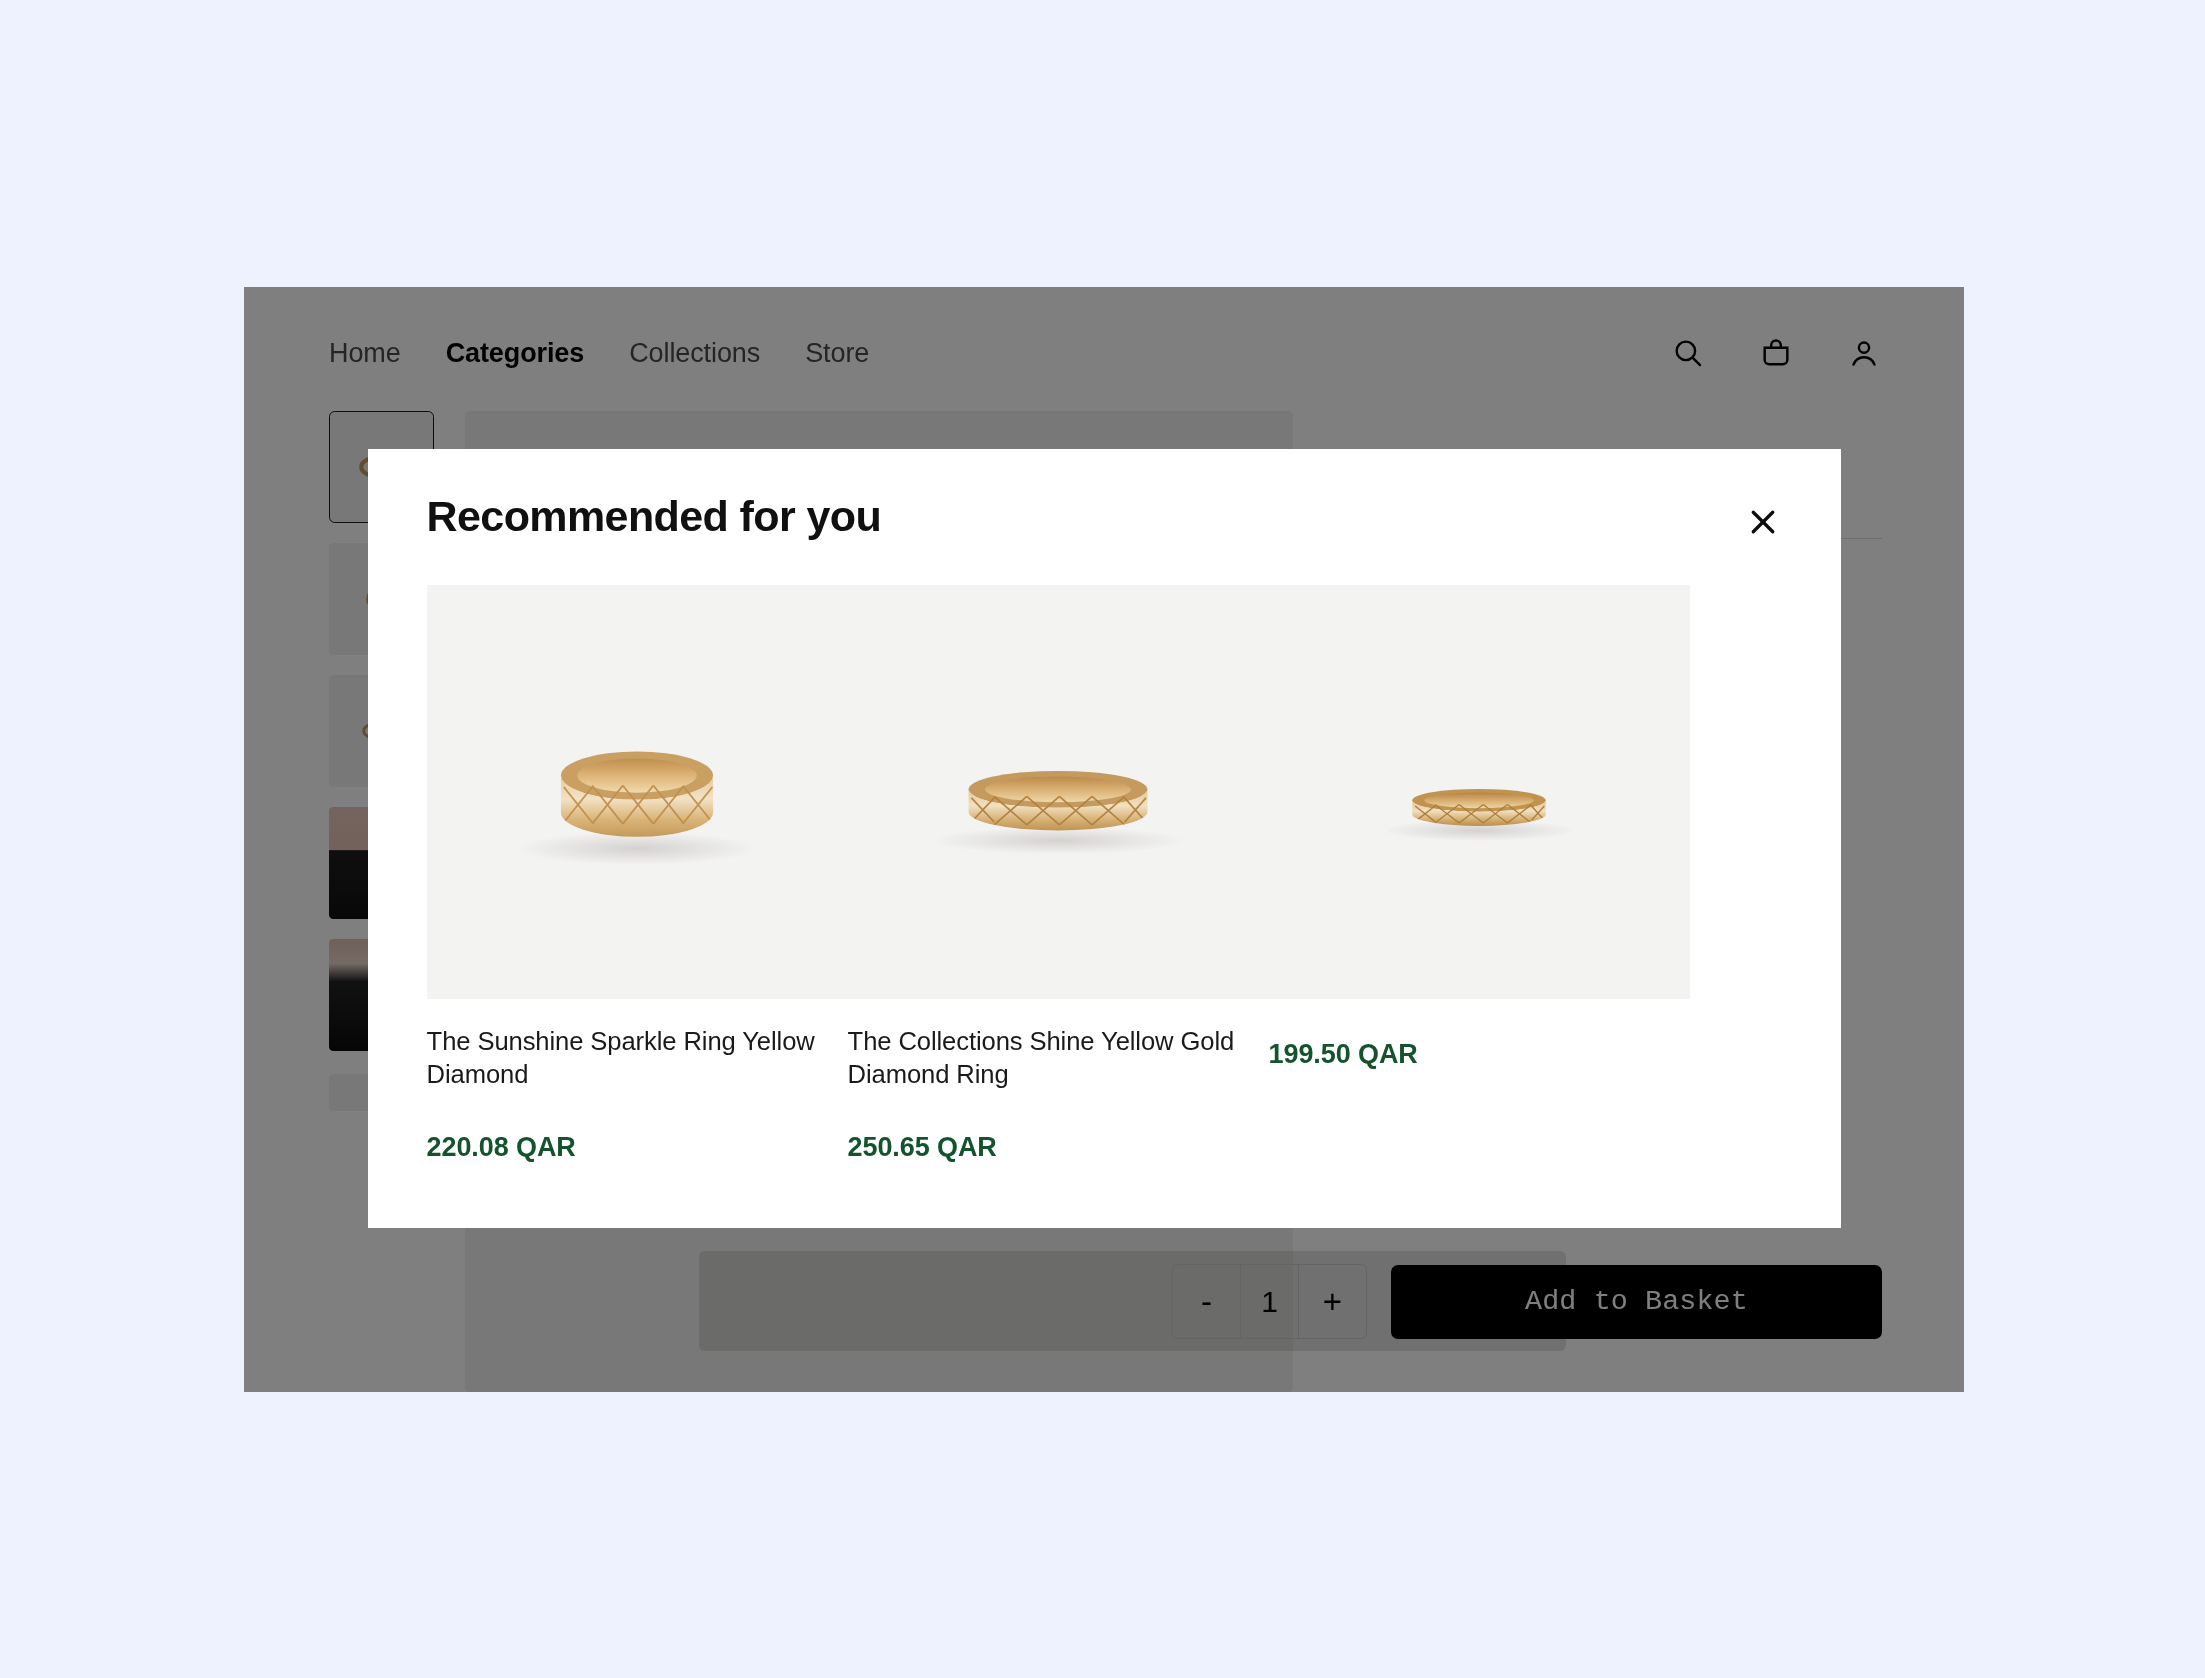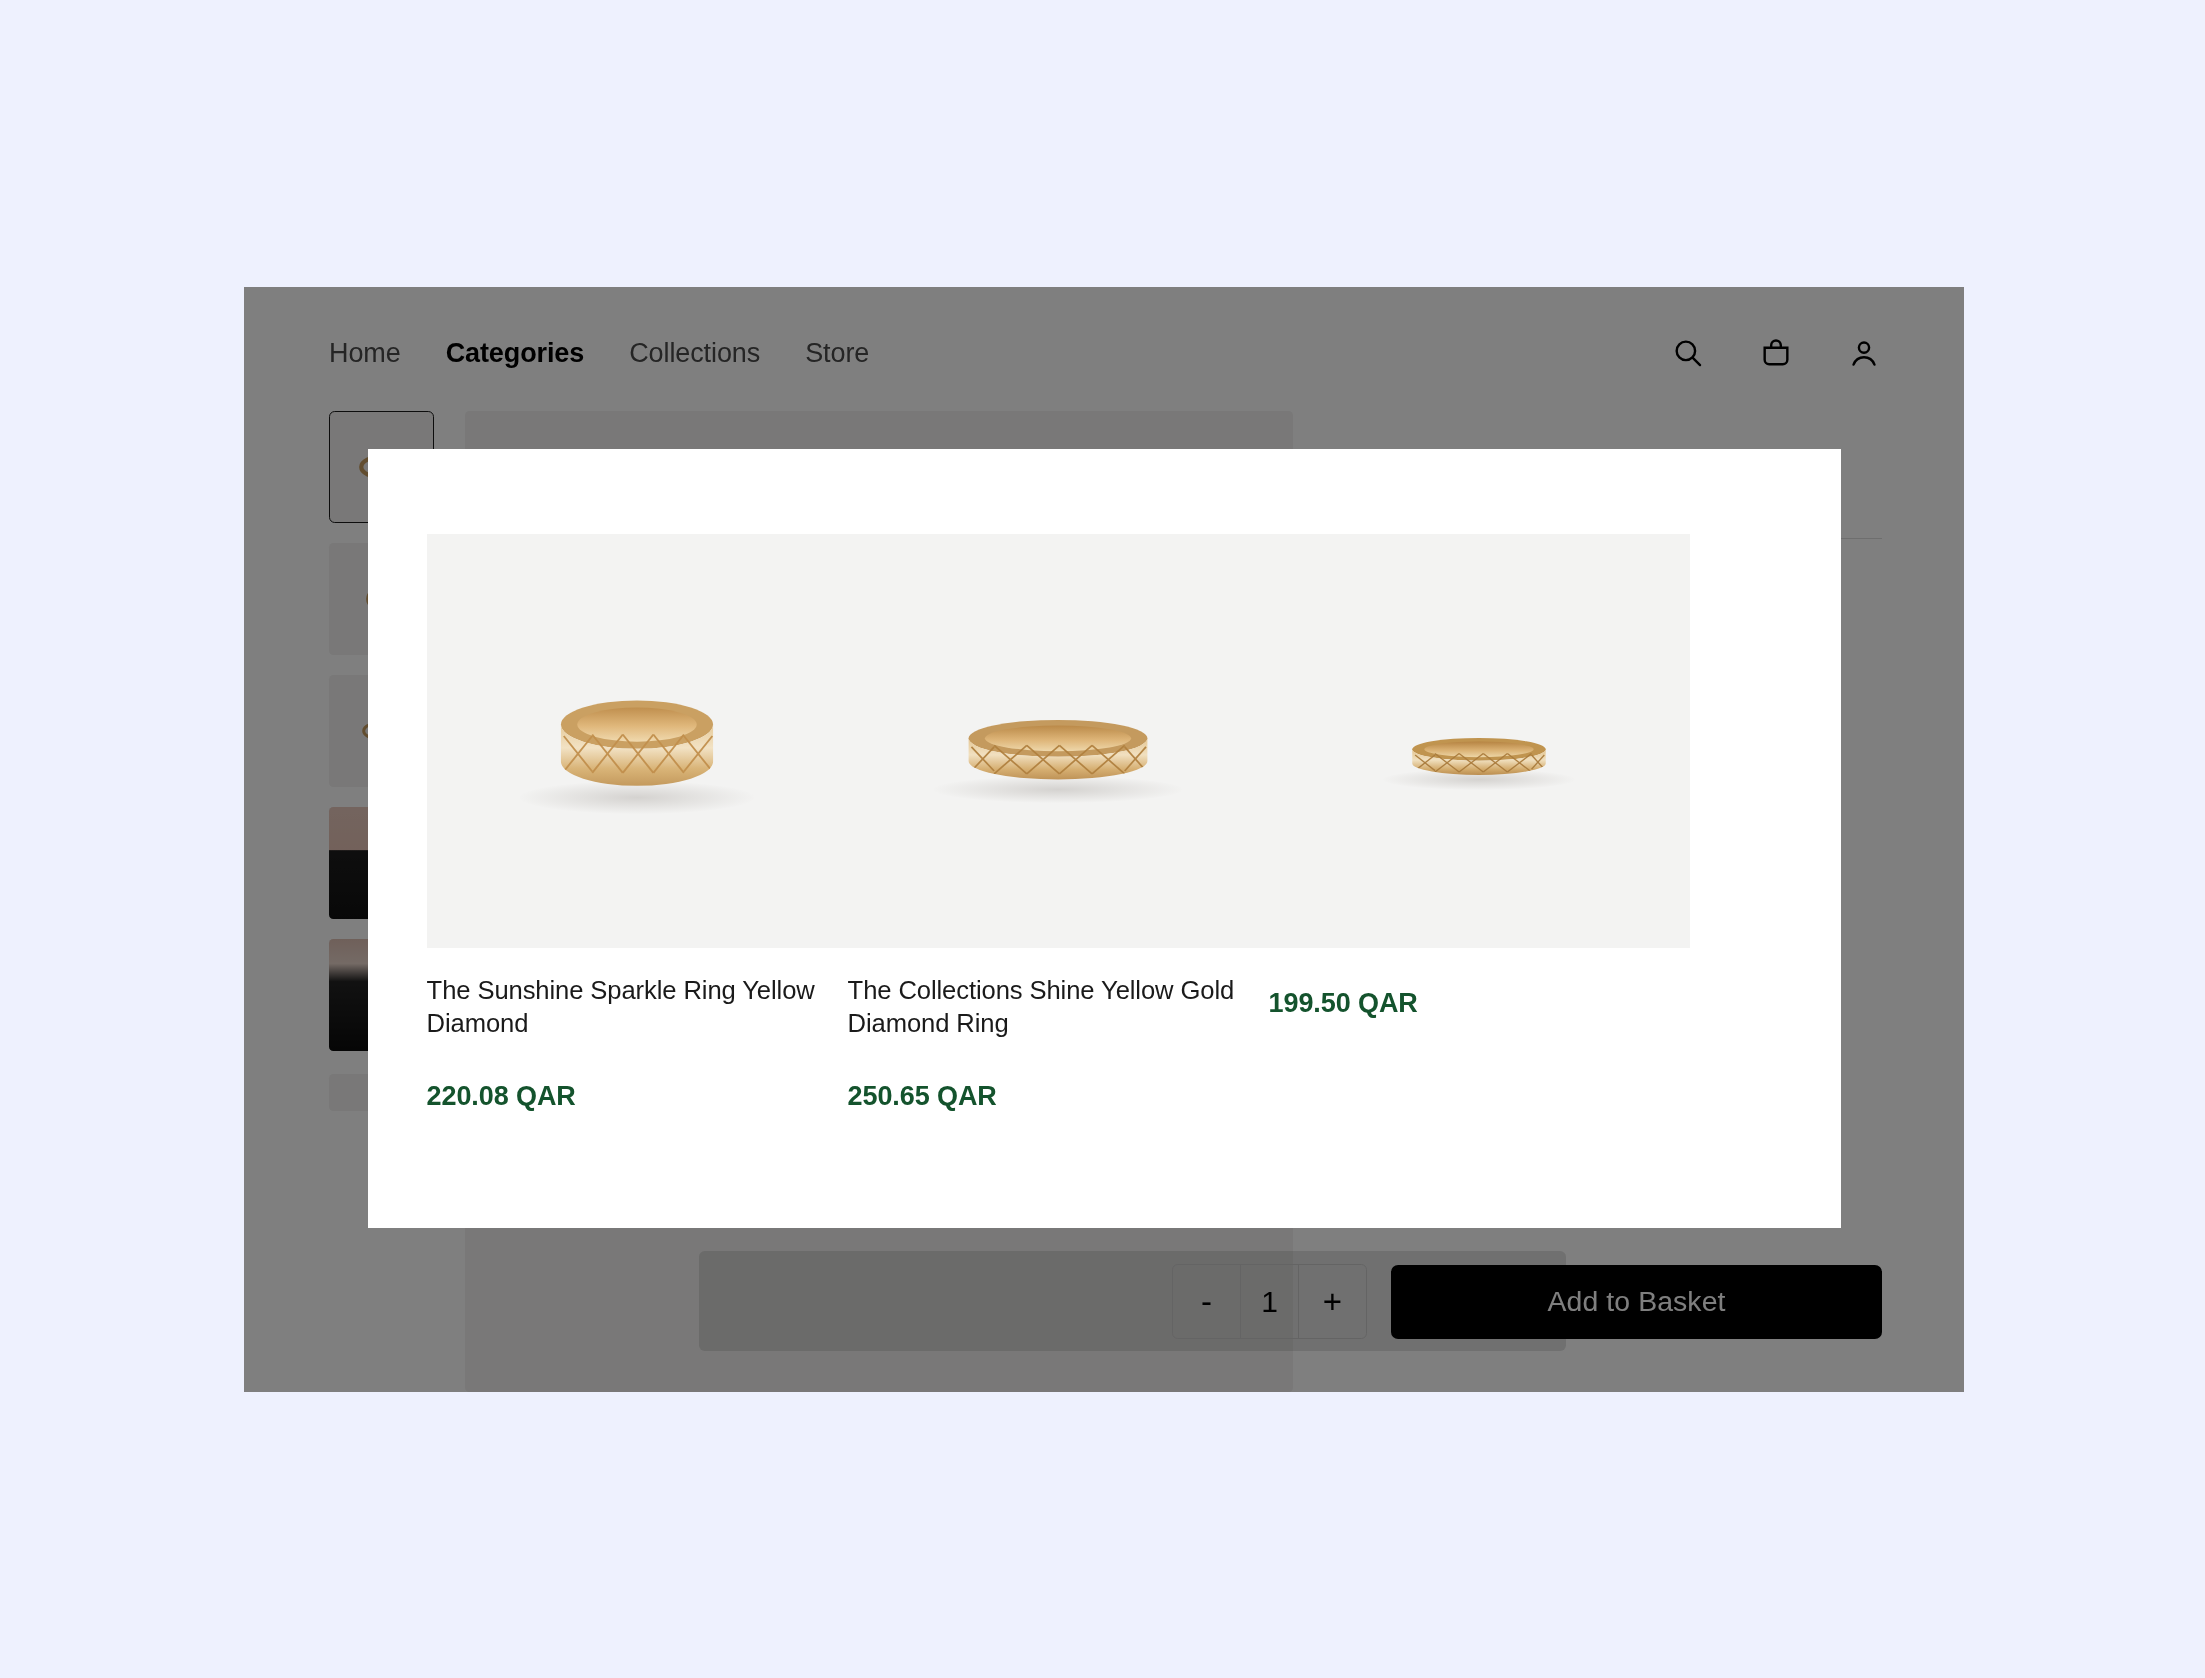--- a/index.html
+++ b/index.html
@@ -228,21 +228,21 @@
     color: #000;
   }
 
   .add-basket-btn {
     width: 491px;
     height: 74px;
     background: #000000;
     color: #ffffff;
     border: none;
     border-radius: 7.1px;
-    font-family: Liberation Sans, sans-serif;
+    font-family: Liberation Mono, monospace;
     font-size: 28.4px;
     letter-spacing: 0.1px;
     cursor: pointer;
   }
 
   .pdp-block {
     position: absolute;
     left: 455px;
     right: 398px;
     bottom: 41px;
@@ -430,20 +430,29 @@
         <button class="qty-btn plus">+</button>
       </div>
       <button class="add-basket-btn">Add to Basket</button>
     </div>
   </div>
 
 </div>
 
 <div class="modal">
 
+  <div class="modal-head">
+    <div class="modal-title">Recommended for you</div>
+    <button class="modal-close">
+      <svg width="36" height="36" viewBox="0 0 24 24" fill="none" stroke="#0d0d0d" stroke-width="2.2" stroke-linecap="round">
+        <line x1="5.5" y1="5.5" x2="18.5" y2="18.5"></line>
+        <line x1="18.5" y1="5.5" x2="5.5" y2="18.5"></line>
+      </svg>
+    </button>
+  </div>
 
   <div class="rec-grid">
 
     <div class="rec-card">
       <div class="rec-image">
         <div class="ring-shadow r0"></div>
         <svg class="ring-wrap r0" viewBox="0 0 250 128">
           <defs>
             <linearGradient id="g1" x1="0" y1="0" x2="0" y2="1">
               <stop offset="0%" stop-color="#e7cb9b"></stop>

